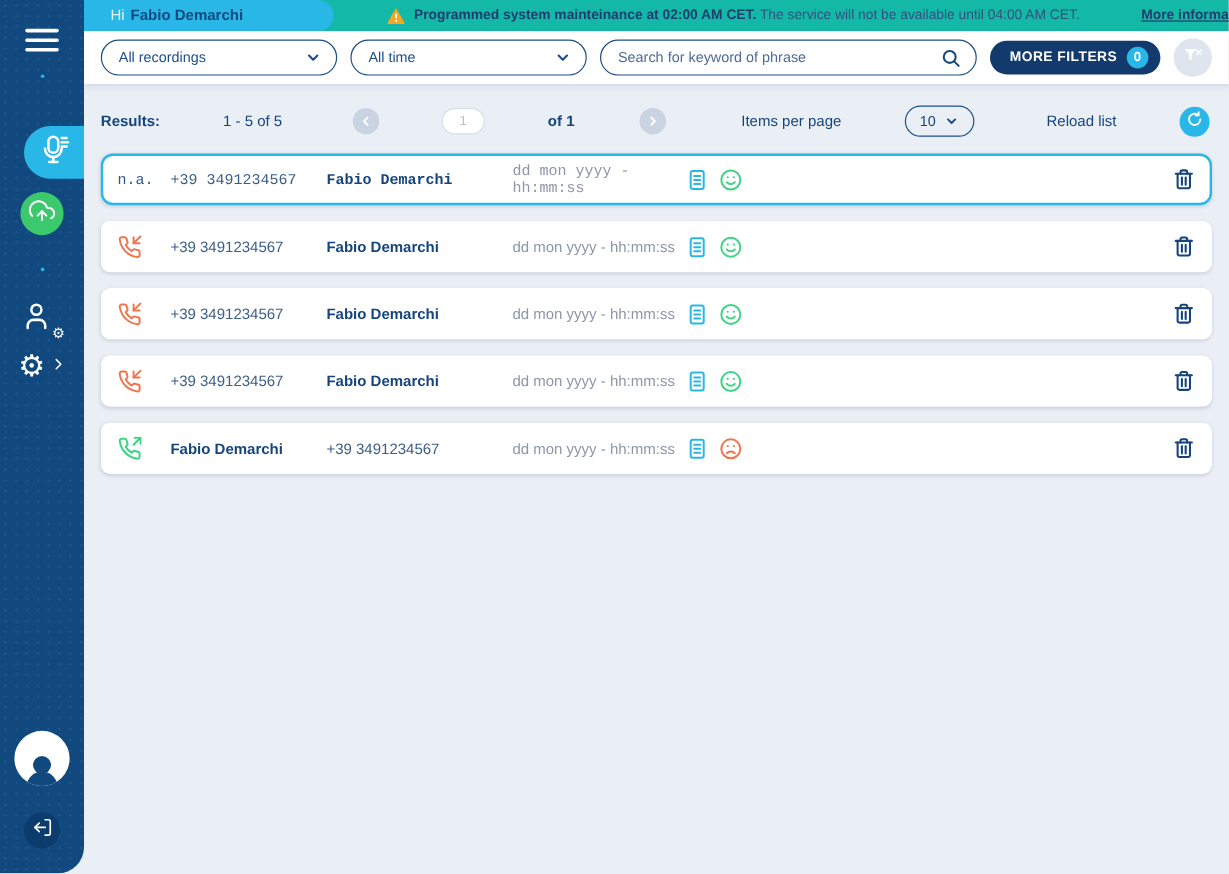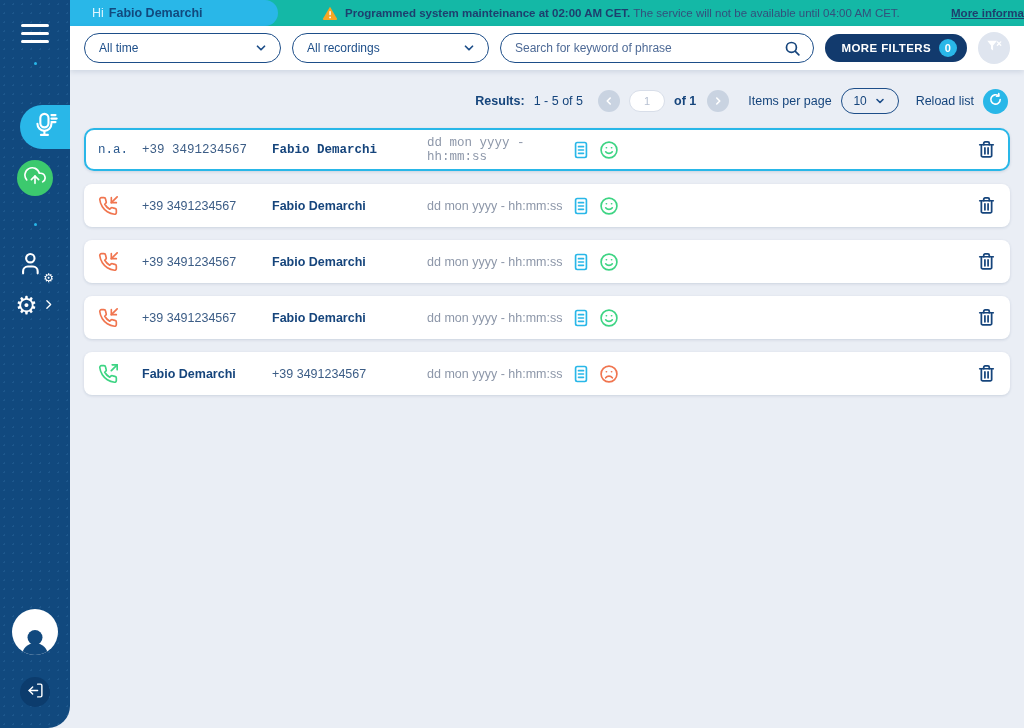--- a/index.html
+++ b/index.html
@@ -80,21 +80,21 @@
   .btn-more {
     height:28px; background:#123a6d; border:none; border-radius:16px; color:#fff;
     font-weight:bold; font-size:11.5px; letter-spacing:0.4px; font-family:inherit;
     display:flex; align-items:center; gap:8px; padding:0 10px 0 16px; cursor:pointer;
   }
   .btn-more .count-badge { width:18px; height:18px; border-radius:50%; background:#29b7e8; color:#fff; font-size:11px; display:flex; align-items:center; justify-content:center; }
   .clear-filters { width:32px; height:32px; border-radius:50%; background:#dfe5ef; display:flex; align-items:center; justify-content:center; cursor:default; }
 
   
   .content { flex:1; padding:14px; overflow:hidden; }
-  .toolbar { display:flex; align-items:center; justify-content:flex-end; gap:9px; margin:4px 2px 14px 0; font-size:12.5px; color:#16457c; }
+  .toolbar { display:flex; align-items:center; justify-content:space-between; gap:9px; margin:4px 2px 14px 0; font-size:12.5px; color:#16457c; }
   .toolbar .results-label { font-weight:bold; }
   .toolbar .results-range { margin-right:6px; }
   .page-btn { width:22px; height:22px; border-radius:50%; background:#c9d3e1; display:flex; align-items:center; justify-content:center; cursor:default; }
   .page-btn svg { width:12px; height:12px; }
   .page-pill { width:36px; height:22px; background:#fff; border:1px solid #d8dee9; border-radius:11px; color:#b6c0d2; font-size:11px; display:flex; align-items:center; justify-content:center; }
   .page-of { margin-right:2px;font-weight:bold; }
   .items-label { margin-left:10px; }
   .ipp-pill { height:26px; width:58px; border:1.6px solid #1d4e89; border-radius:14px; display:flex; align-items:center; justify-content:center; gap:7px; font-size:12px; color:#16457c; cursor:pointer; }
   .ipp-pill .chev { width:12px; height:12px; }
   .reload-label { margin-left:8px; }
@@ -222,30 +222,30 @@
             <path fill="#f5a623" d="M12 2.5 L22.4 20.4 a1.4 1.4 0 0 1 -1.2 2.1 H2.8 a1.4 1.4 0 0 1 -1.2 -2.1 Z"></path>
             <rect x="11" y="9" width="2.2" height="6.5" rx="1.1" fill="#fff"></rect>
             <circle cx="12.1" cy="18.6" r="1.3" fill="#fff"></circle>
           </svg>
         </span>
         <span><b>Programmed system mainteinance at 02:00 AM CET.</b> <span>The service will not be available until 04:00 AM CET.</span> <a>More informations</a></span>
       </div>
     </div>
 
     <div class="filterbar">
-      <div class="pill pill-time">
-        <span>All time</span>
+      <div class="pill pill-rec">
+        <span>All recordings</span>
         <span class="chev">
           <svg viewBox="0 0 24 24" width="14" height="14" fill="none" stroke="#1d4e89" stroke-width="3" stroke-linecap="round" stroke-linejoin="round">
               <polyline points="6 9 12 15 18 9"></polyline>
             </svg>
         </span>
       </div>
-      <div class="pill pill-rec">
-        <span>All recordings</span>
+      <div class="pill pill-time">
+        <span>All time</span>
         <span class="chev">
           <svg viewBox="0 0 24 24" width="14" height="14" fill="none" stroke="#1d4e89" stroke-width="3" stroke-linecap="round" stroke-linejoin="round">
               <polyline points="6 9 12 15 18 9"></polyline>
             </svg>
         </span>
       </div>
       <div class="pill search-pill">
         <input type="text" placeholder="Search for keyword of phrase" style="">
         <span class="search-icon">
           <svg viewBox="0 0 24 24" width="17" height="17" fill="none" stroke="#16457c" stroke-width="2.4" stroke-linecap="round">

